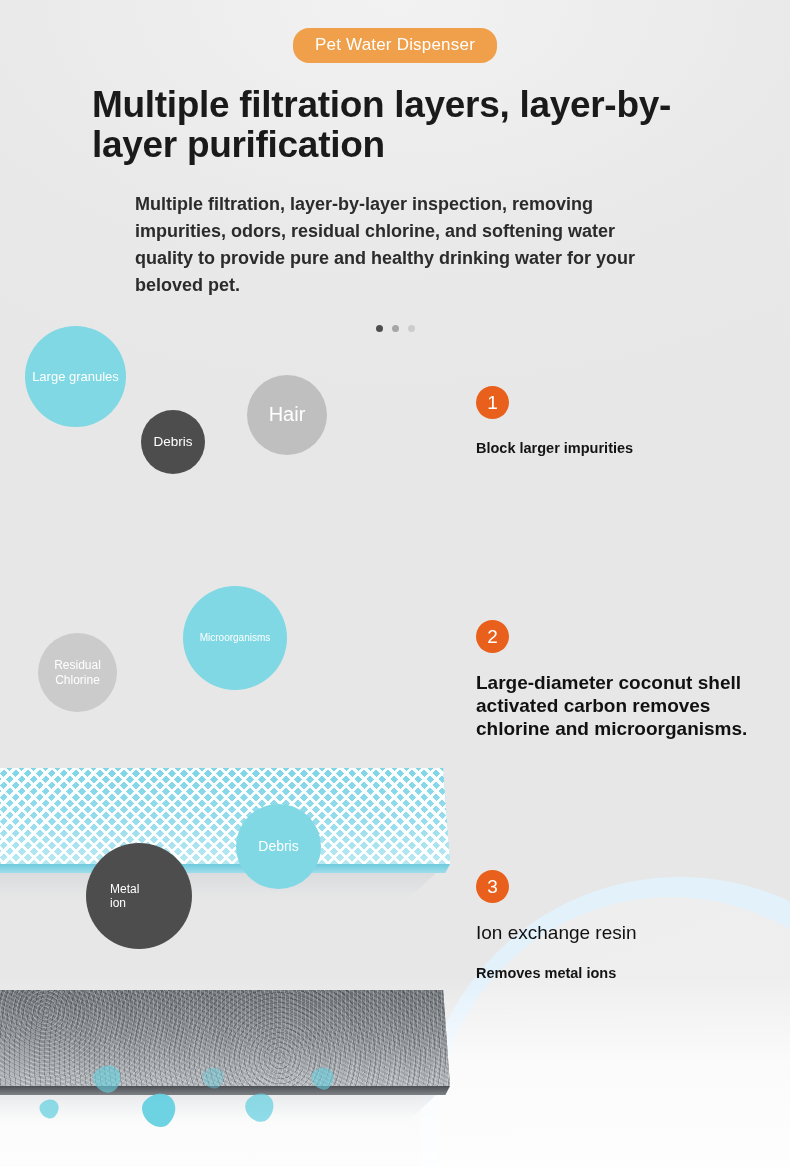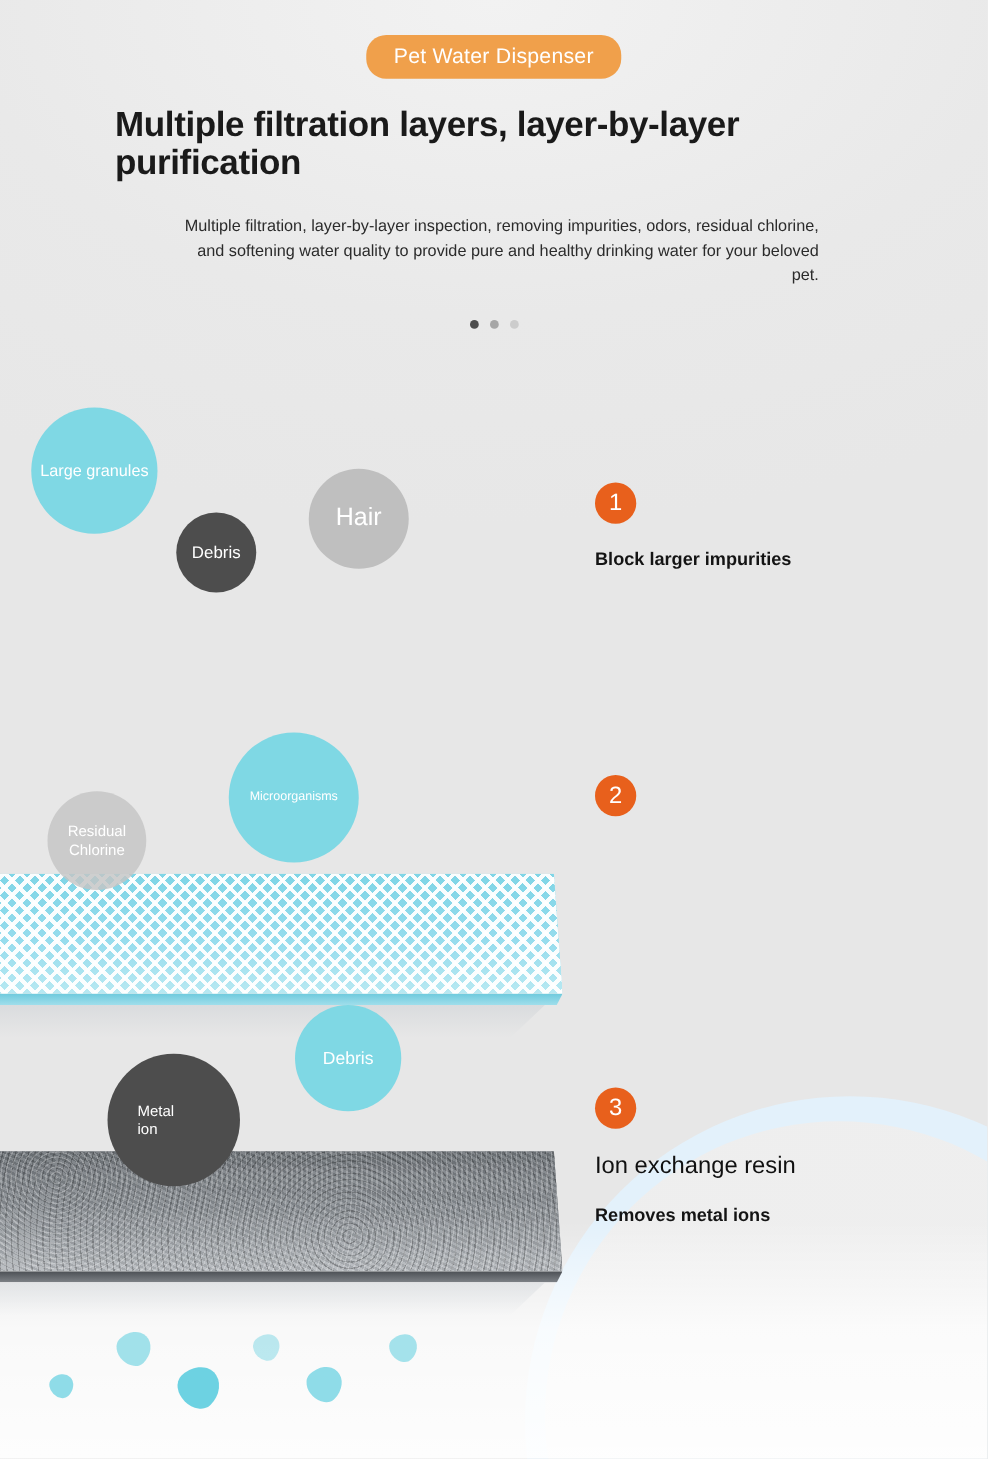--- a/index.html
+++ b/index.html
@@ -72,34 +72,34 @@
     font-weight: 400;
     letter-spacing: .2px;
     padding: 7px 22px 8px;
     border-radius: 16px;
     white-space: nowrap;
   }
 
   .headline {
     margin: 22px 0 12px 92px;
     width: 610px;
-    font-size: 28px;
+    font-size: 37px;
     line-height: 1.08;
     font-weight: 700;
     color: #1a1a1a;
     letter-spacing: -.3px;
   }
 
   .subtext {
     margin: 26px auto 0;
     width: 520px;
-    text-align: right;
-    font-size: 13px;
+    text-align: left;
+    font-size: 18px;
     line-height: 1.5;
-    font-weight: 400;
+    font-weight: 700;
     color: #2b2b2b;
   }
 
   .dots {
     display: flex;
     justify-content: center;
     gap: 9px;
     margin-top: 26px;
   }
   .dot { width: 7px; height: 7px; border-radius: 50%; }
@@ -303,20 +303,21 @@
   </div>
   <div class="bubble cyan b-softens">Debris</div>
 
   <div class="step s1">
     <div class="badge">1</div>
     <div class="step-desc">Block larger impurities</div>
   </div>
 
   <div class="step s2">
     <div class="badge">2</div>
+    <div class="step-title bold">Large-diameter coconut shell activated carbon removes chlorine and microorganisms.</div>
   </div>
 
   <div class="step s3">
     <div class="badge">3</div>
     <div class="step-title">Ion exchange resin</div>
     <div class="step-desc">Removes metal ions</div>
   </div>
 
   <div class="bottom-wash"></div>
 

